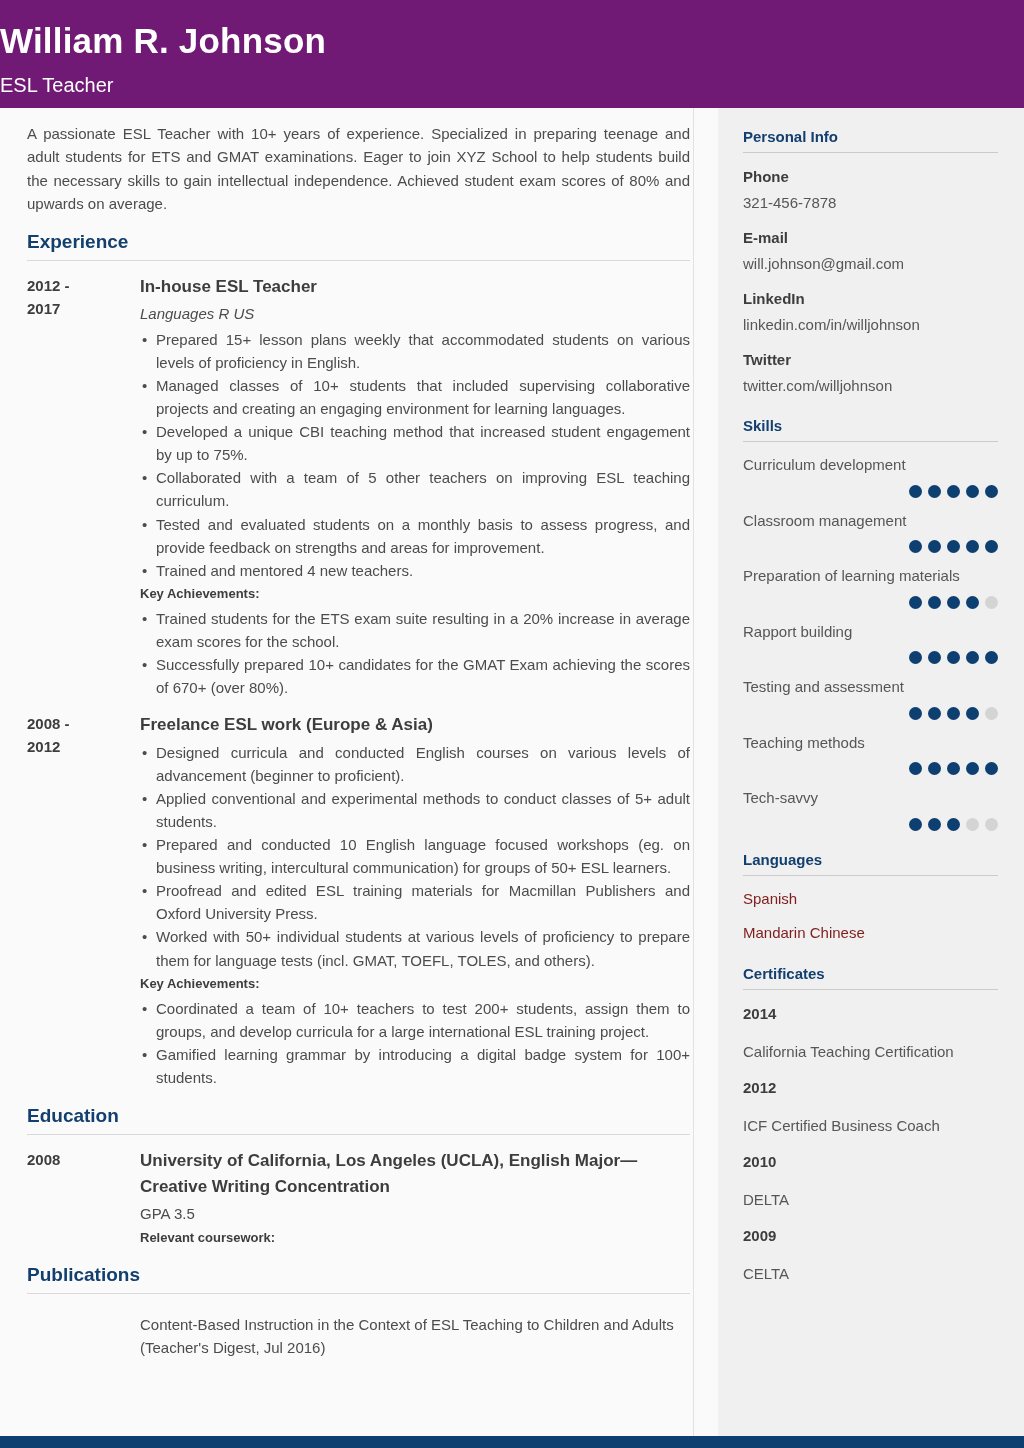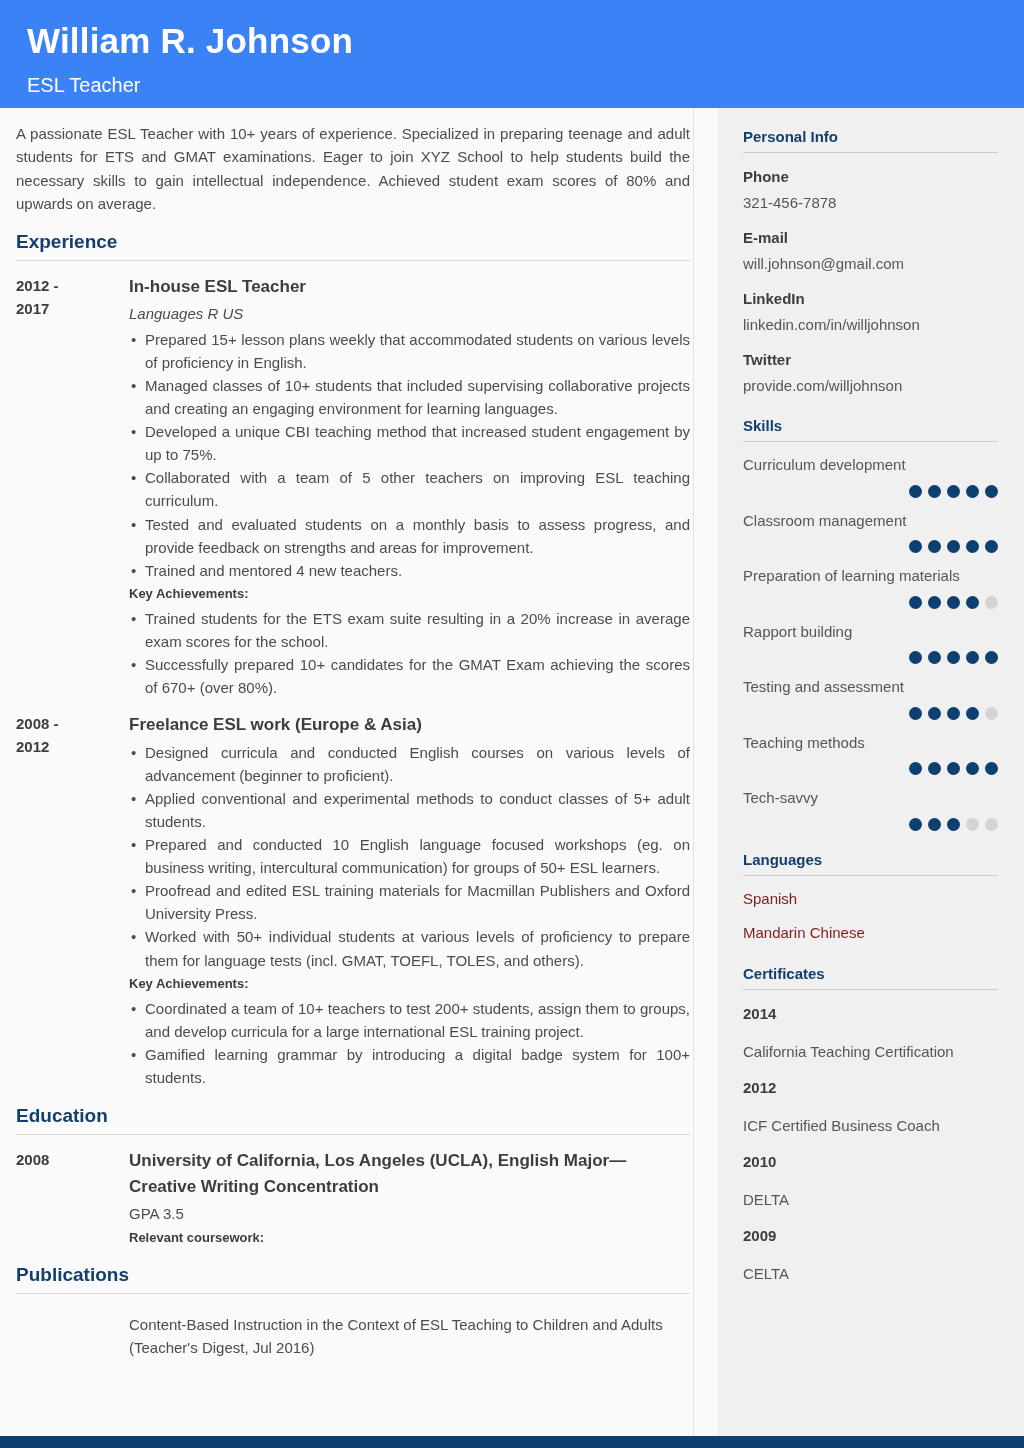--- a/index.html
+++ b/index.html
@@ -2,26 +2,26 @@
 <html><head>
 <meta charset="utf-8">
 <style>
   html,body{margin:0;padding:0;background:#ffffff;}
   .page{
     position:relative;width:1024px;height:1448px;overflow:hidden;
     font-family:"Liberation Sans","DejaVu Sans",sans-serif;
     background:#fafafa;
   }
   
-  .hdr{height:108px;background:#3b82f6;color:#fff;box-sizing:border-box;padding-left:27px;}
+  .hdr{height:108px;background:#701a75;color:#fff;box-sizing:border-box;}
   .name{font-size:35px;font-weight:700;padding-top:21px;letter-spacing:.2px;}
   .role{font-size:20px;font-weight:400;margin-top:13px;}
   
   .content{display:flex;align-items:stretch;height:1340px;}
-  .main{width:694px;box-sizing:border-box;background:#fafafa;border-right:1px solid #e2e2e2;padding:14px 3px 0 16px;}
+  .main{width:694px;box-sizing:border-box;background:#fafafa;border-right:1px solid #e2e2e2;padding:14px 3px 0 27px;}
   .gutter{width:24px;background:#fafafa;}
   .sidebar{flex:1;background:#f0f0f0;box-sizing:border-box;padding:6px 26px 0 25px;}
   
   .summary{margin:0;font-size:15px;line-height:1.55;color:#4c4c4c;text-align:justify;}
   .sec{font-size:19px;font-weight:700;color:#123f6e;margin:16px 0 0 0;padding:0 0 7px 0;border-bottom:1px solid #d9d9d9;}
   .job{display:grid;grid-template-columns:113px 1fr;margin-top:13px;}
   .dates{font-size:15px;font-weight:700;color:#3d3d3d;line-height:1.55;}
   .jtitle{font-size:17px;font-weight:700;color:#3d3d3d;margin:0;line-height:1.5;}
   .jcompany{font-size:15px;font-style:italic;color:#4c4c4c;line-height:1.55;margin-top:2px;}
   .blts{list-style:none;margin:3px 0 0 0;padding:0;font-size:15px;color:#4c4c4c;line-height:1.54;}
@@ -155,21 +155,21 @@
             <div class="pvalue">will.johnson@gmail.com</div>
           </div>
 
           <div class="pif">
             <div class="plabel">LinkedIn</div>
             <div class="pvalue">linkedin.com/in/willjohnson</div>
           </div>
 
           <div class="pif">
             <div class="plabel">Twitter</div>
-            <div class="pvalue">provide.com/willjohnson</div>
+            <div class="pvalue">twitter.com/willjohnson</div>
           </div>
         </div>
 
       <h2 class="ssec">Skills</h2>
       <div>
 
           <div class="skill">
             <div class="sname">Curriculum development</div>
             <div class="dots"><span class="dot filled"></span><span class="dot filled"></span><span class="dot filled"></span><span class="dot filled"></span><span class="dot filled"></span></div>
           </div>

